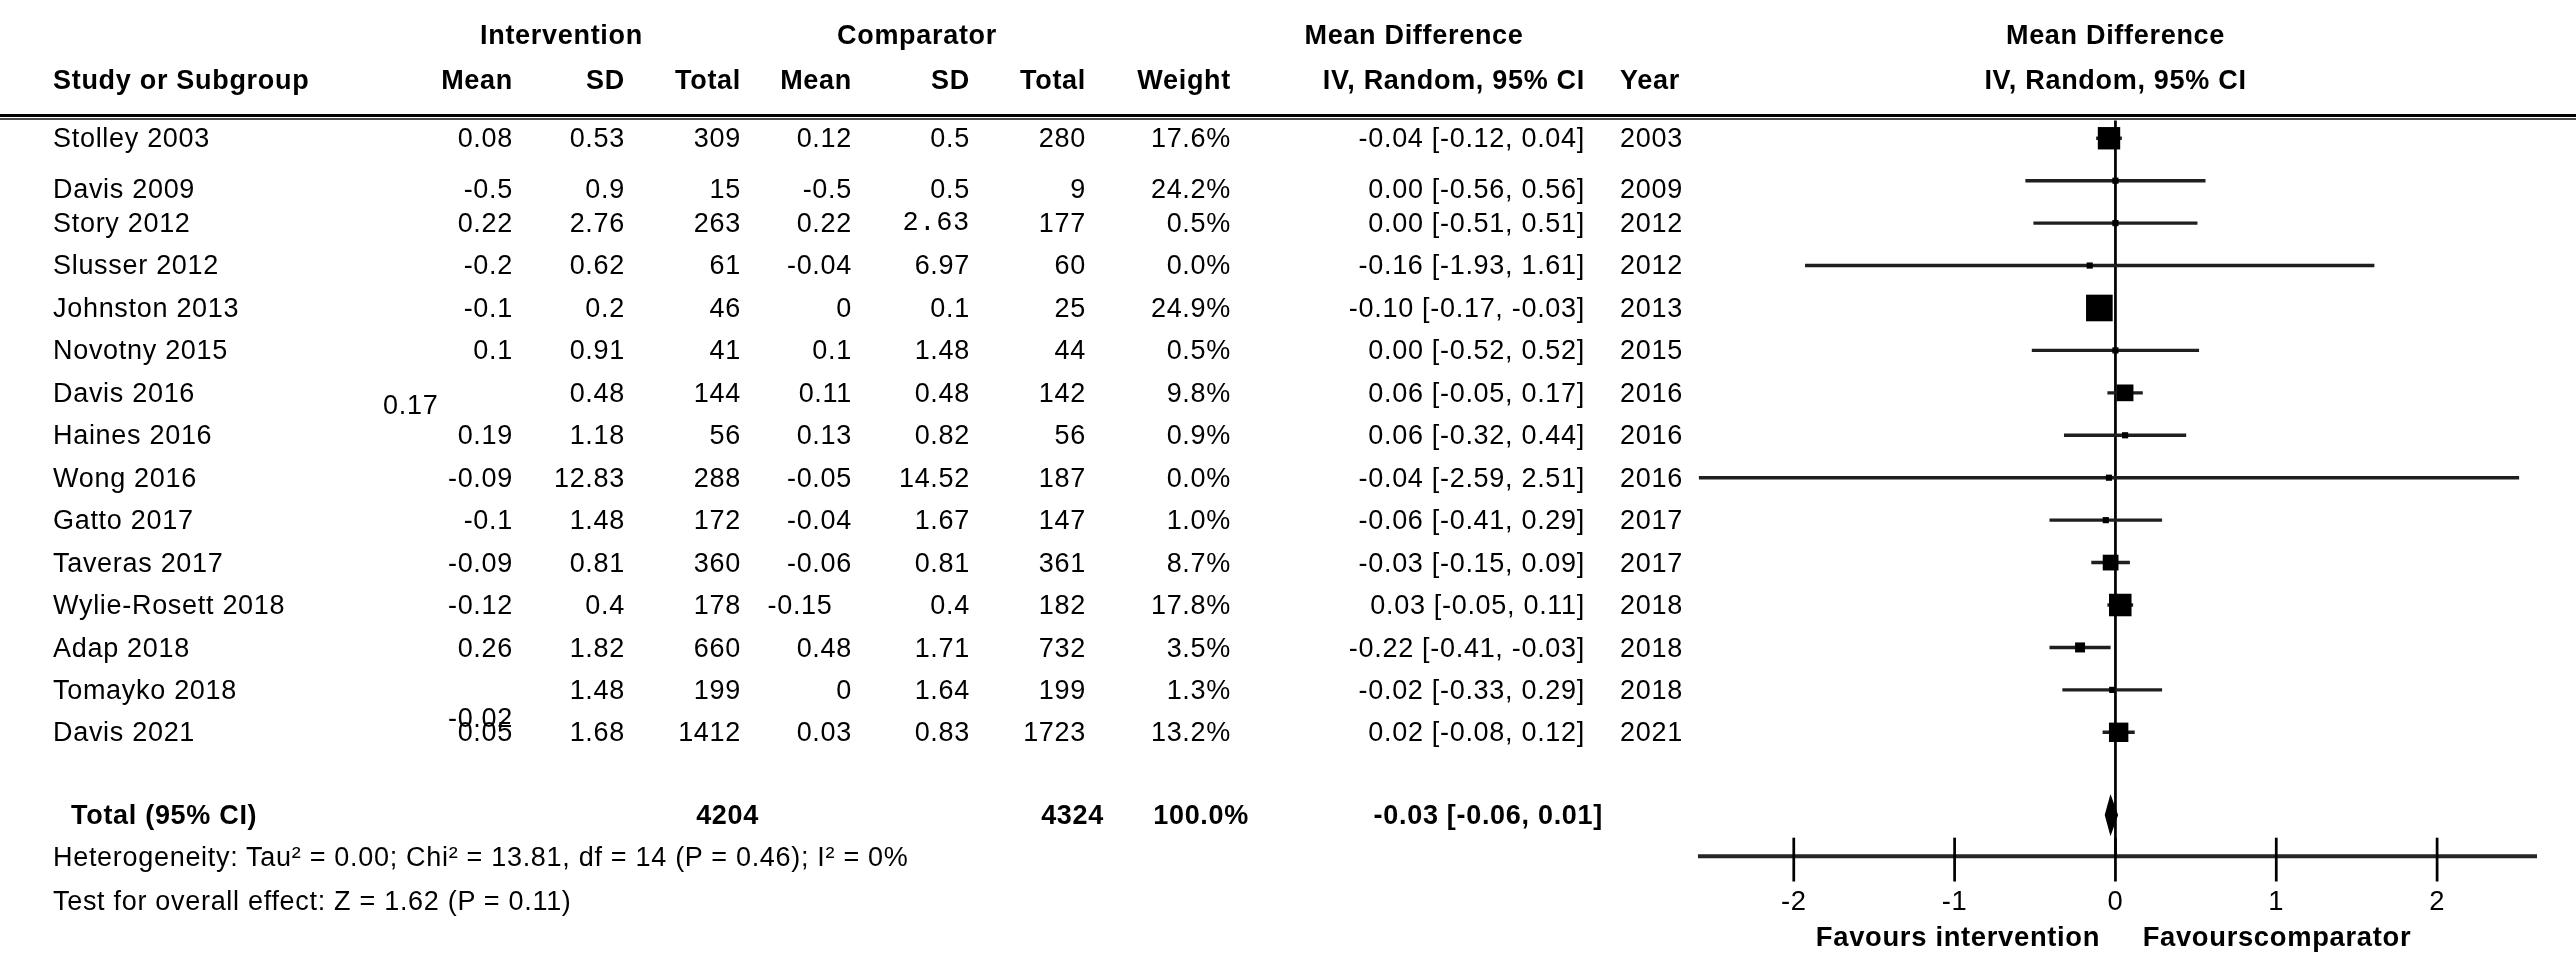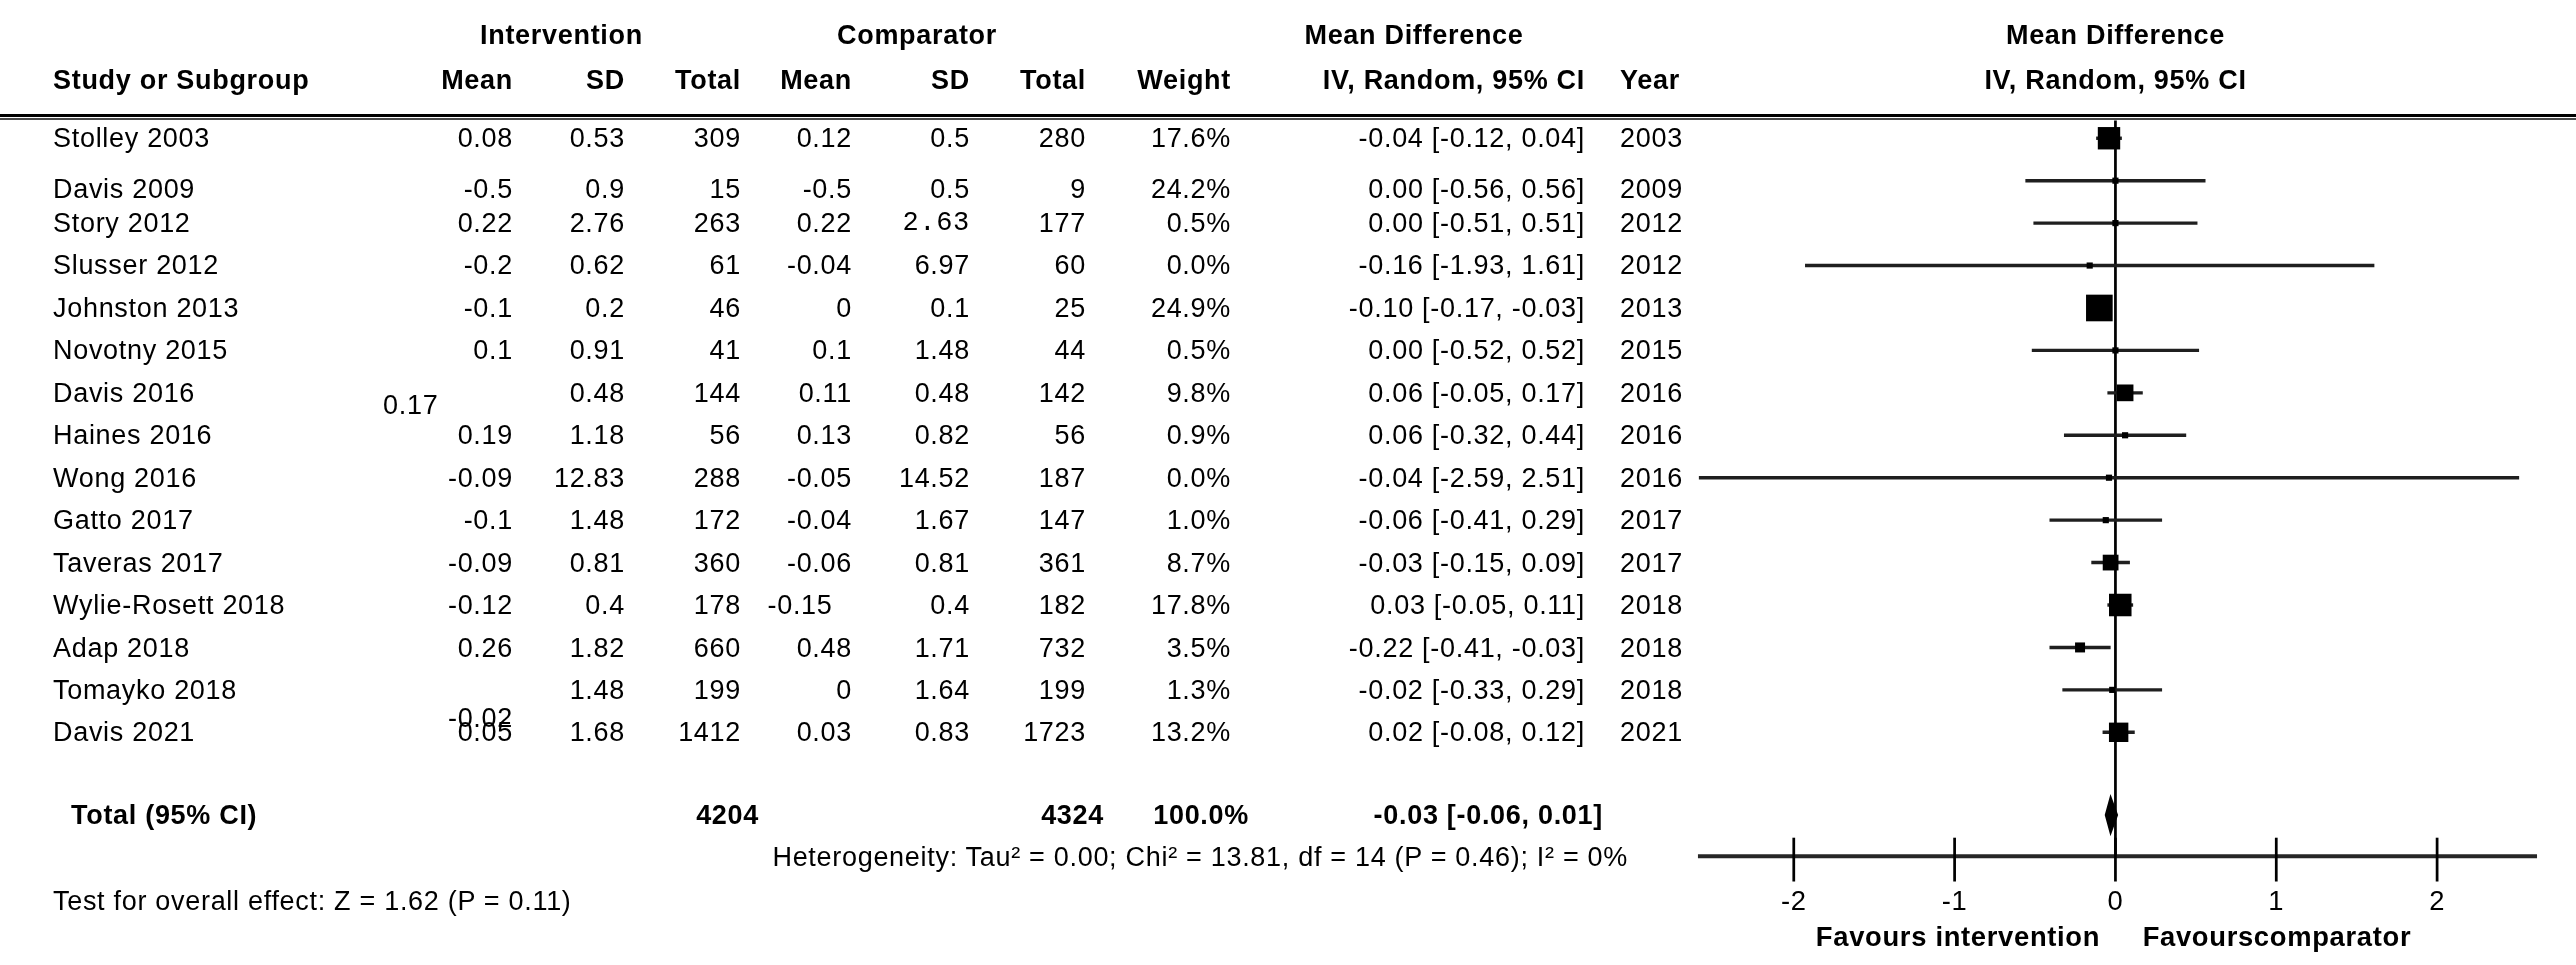--- a/index.html
+++ b/index.html
@@ -230,21 +230,21 @@
     </div>
 
   <div id="totalrow" class="row" style="top:794px;margin-left:18px;">
       <div class="cell b" style="left: 53px; width: 356px; top: 0px; text-align: left;">Total (95% CI)</div>
       <div class="cell b" style="left: 631px; width: 110px; top: 0px; text-align: right;">4204</div>
       <div class="cell b" style="left: 976px; width: 110px; top: 0px; text-align: right;">4324</div>
       <div class="cell b" style="left: 1100px; width: 131px; top: 0px; text-align: right;">100.0%</div>
       <div class="cell b" style="left: 1243px; width: 342px; top: 0px; text-align: right;">-0.03 [-0.06, 0.01]</div>
     </div>
 
-  <div class="cell" style="top:837px;left:53px;width:1575px;text-align:right;">Heterogeneity: Tau² = 0.00; Chi² = 13.81, df = 14 (P = 0.46); I² = 0%</div>
+  <div class="cell" style="top:837px;left:53px;width:1575px;">Heterogeneity: Tau² = 0.00; Chi² = 13.81, df = 14 (P = 0.46); I² = 0%</div>
   <div class="cell" style="top:881px;left:53px;width:1575px;">Test for overall effect: Z = 1.62 (P = 0.11)</div>
 
   <svg id="plot" width="2576" height="965" viewBox="0 0 3762 1410" style="position:absolute;top:0;left:0;font-size:40px">
       <line x1="3090" y1="176" x2="3090" y2="1251" stroke="#000" stroke-width="4"></line>
       <line x1="3061.8" y1="202" x2="3099.4" y2="202" stroke="#1f1f1f" stroke-width="5"></line>
       <rect x="3064.2385819685455" y="185.63858196854562" width="32.72283606290873" height="32.72283606290873" fill="#000"></rect>
       <line x1="2958.4" y1="264" x2="3221.6" y2="264" stroke="#1f1f1f" stroke-width="5"></line>
       <rect x="3085.5" y="259.5" width="9" height="9" fill="#000"></rect>
       <line x1="2970.15" y1="326" x2="3209.85" y2="326" stroke="#1f1f1f" stroke-width="5"></line>
       <rect x="3085.5" y="321.5" width="9" height="9" fill="#000"></rect>

